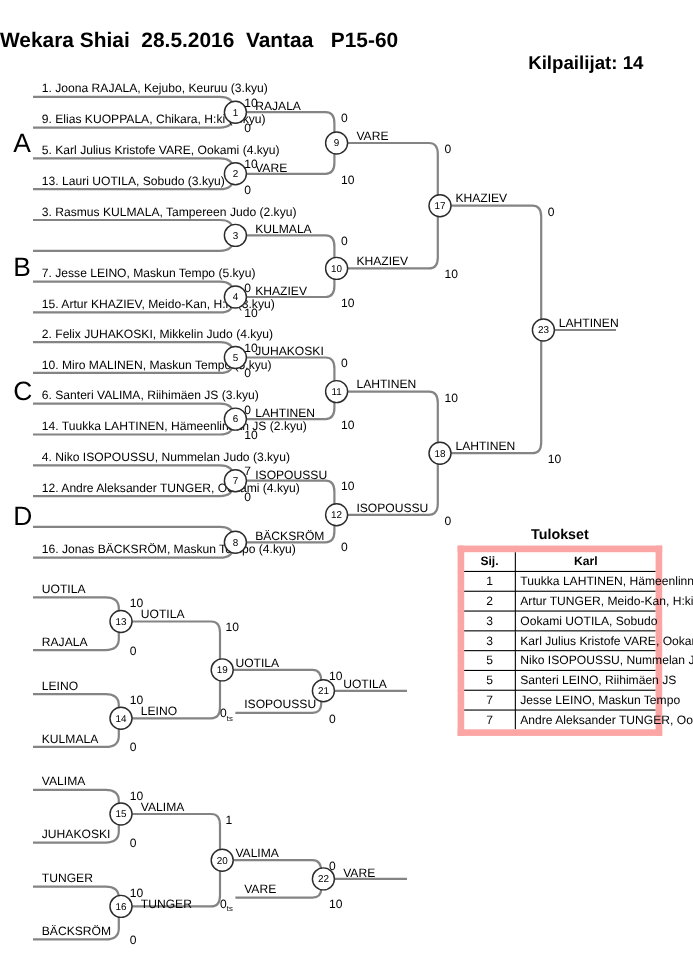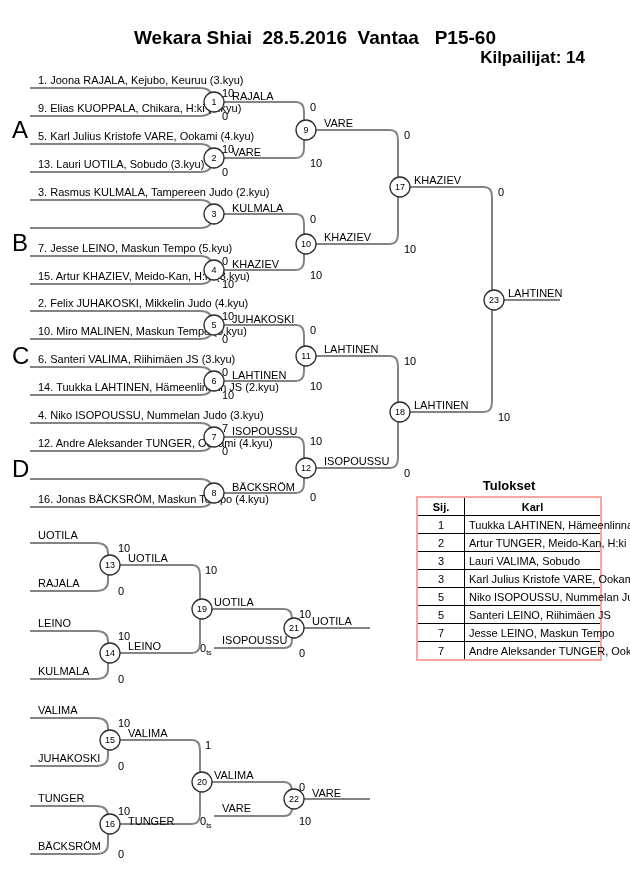--- a/index.html
+++ b/index.html
@@ -1,28 +1,28 @@
 <!DOCTYPE html>
 <html><head>
 <meta charset="utf-8">
 <style>
   html,body{margin:0;padding:0;background:#fff;}
   body{width:630px;height:891px;position:relative;font-family:"Liberation Sans",sans-serif;color:#000;}
-  .title{position:absolute;left:0;right:0;top:27px;text-align:center;font-size:19px;font-weight:bold;white-space:pre;}
+  .title{position:absolute;left:0;right:0;top:27px;font-size:19px;font-weight:bold;white-space:pre;}
   .competitors{position:absolute;left:0;right:45px;top:48px;text-align:right;font-size:17px;font-weight:bold;}
   svg{position:absolute;left:0;top:0;}
   svg text{font-family:"Liberation Sans",sans-serif;font-size:11px;fill:#000;}
   .grp{font-size:24px;}
   .cnum{font-size:9px;text-anchor:middle;}
   .sub{font-size:7px;}
   path{fill:none;stroke:#848484;stroke-width:2;}
   circle{fill:#fff;stroke:#2b2b2b;stroke-width:1.3;}
   .results{position:absolute;left:416px;top:478px;width:186px;}
   .results-title{font-size:13px;font-weight:bold;text-align:center;margin-bottom:3px;}
-  .results table{border-collapse:collapse;table-layout:fixed;width:186px;border:2px solid #fca5a5;font-size:11px;}
+  .results table{border-collapse:collapse;table-layout:fixed;width:186px;border:6px solid #fca5a5;font-size:11px;}
   .results th,.results td{border:1px solid #000;height:17px;padding:0;overflow:visible;}
   .results th{font-weight:bold;text-align:center;}
   .results td.place{text-align:center;width:46px;}
   .results td.name{padding-left:4px;white-space:nowrap;width:136px;}
 </style>
 </head>
 <body>
 
 <div class="title">Wekara Shiai  28.5.2016  Vantaa   P15-60</div>
 <div class="competitors">Kilpailijat: 14</div>
@@ -248,21 +248,21 @@
     <tr>
           <td class="place">1</td>
           <td class="name">Tuukka LAHTINEN, Hämeenlinnan JS</td>
         </tr>
     <tr>
           <td class="place">2</td>
           <td class="name">Artur TUNGER, Meido-Kan, H:ki</td>
         </tr>
     <tr>
           <td class="place">3</td>
-          <td class="name">Lauri VALIMA, Sobudo</td>
+          <td class="name">Ookami UOTILA, Sobudo</td>
         </tr>
     <tr>
           <td class="place">3</td>
           <td class="name">Karl Julius Kristofe VARE, Ookami</td>
         </tr>
     <tr>
           <td class="place">5</td>
           <td class="name">Niko ISOPOUSSU, Nummelan Judo</td>
         </tr>
     <tr>

